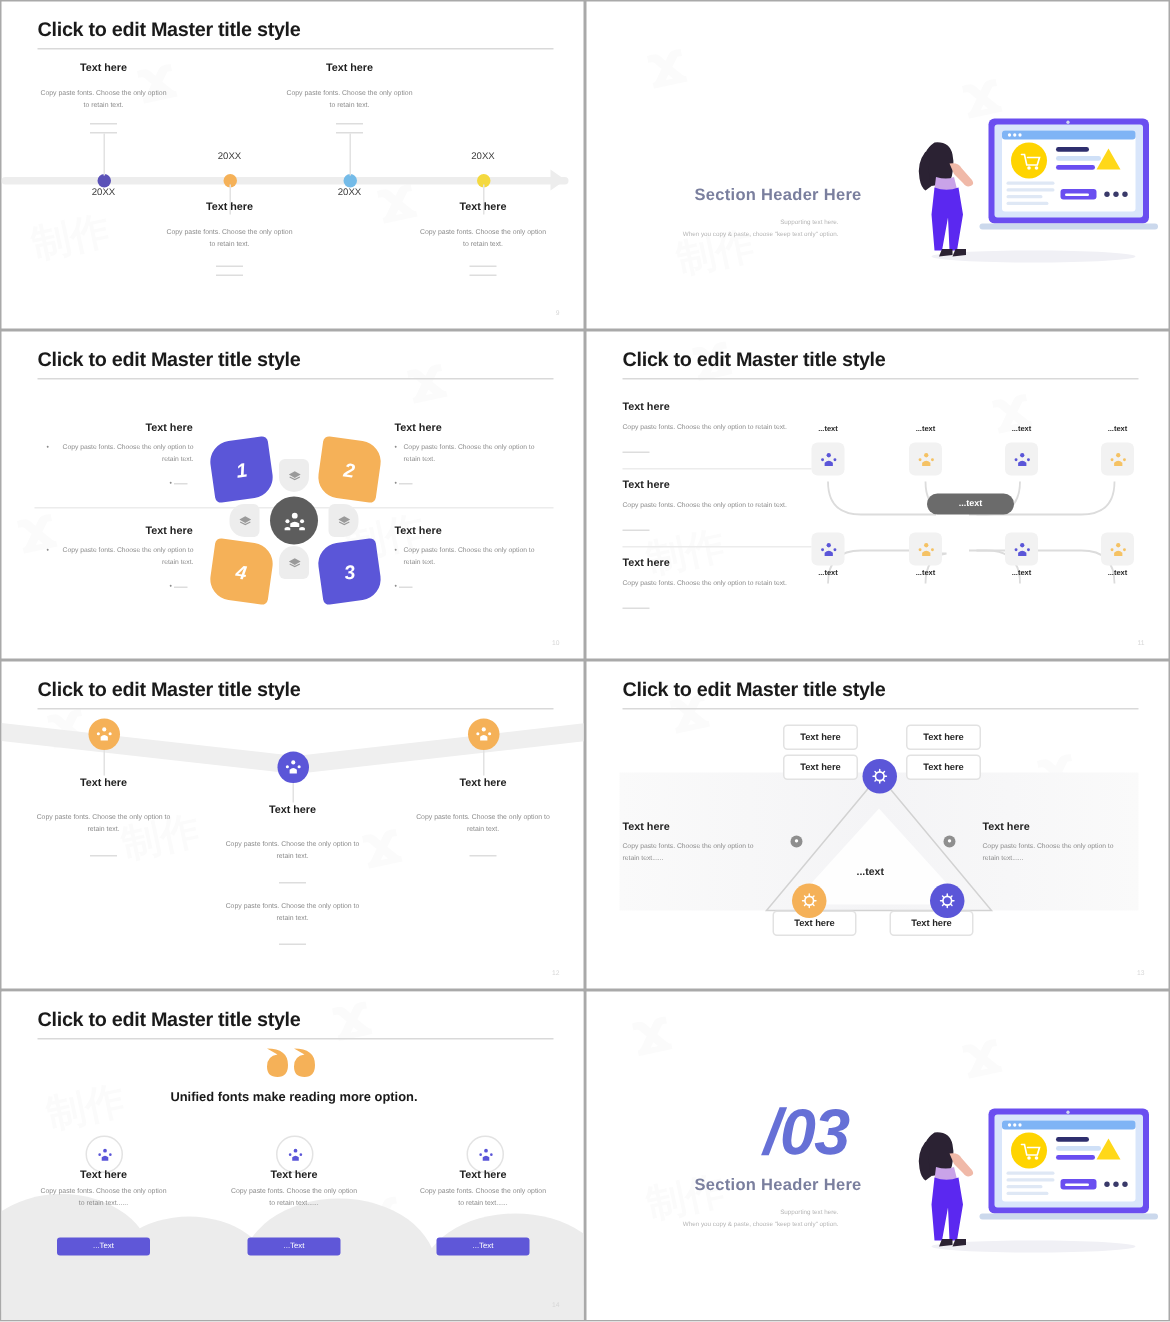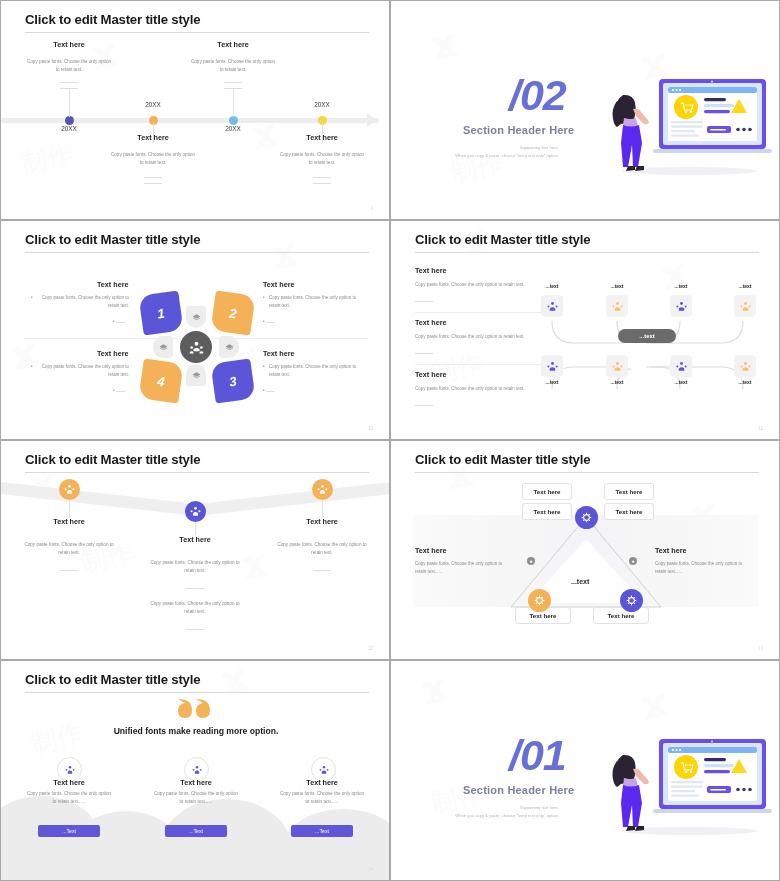--- a/index.html
+++ b/index.html
@@ -126,21 +126,20 @@
   </div>
 
   <div class="slide">
     <div class="slide-inner">
       <div class="wm">
         <span style="left:40px;top:20px;">ϫ</span>
           <span style="left:250px;top:40px;">ϫ</span>
         <span style="left:60px;top:150px;font-size:26px;">制作</span>
       </div>
 
-      <div class="sec-num" style="left:118px;top:70px;">/02</div>
       <div class="sec-head" style="left:72px;top:123px;">Section Header Here</div>
       <div class="sec-sub" style="left:8px;top:143px;">
         <span>Supporting text here.</span><br>
         <span>When you copy &amp; paste, choose "keep text only" option.</span>
       </div>
 
       <svg style="position:absolute;left:180px;top:70px;" width="205" height="110" viewBox="0 0 205 110">
         <ellipse cx="118" cy="100" rx="68" ry="4" fill="#f0f0f5"></ellipse>
         <rect x="88" y="8" width="107" height="70" rx="4" fill="#6a4ef0"></rect>
         <rect x="92" y="12" width="99" height="62" rx="2" fill="#d9e6fb"></rect>
@@ -589,21 +588,21 @@
   </div>
 
   <div class="slide">
     <div class="slide-inner">
       <div class="wm">
         <span style="left:30px;top:5px;">ϫ</span>
           <span style="left:250px;top:20px;">ϫ</span>
         <span style="left:40px;top:120px;font-size:26px;">制作</span>
       </div>
 
-      <div class="sec-num" style="left:118px;top:70px;">/01</div>
+      <div class="sec-num" style="left:118px;top:70px;">/03</div>
       <div class="sec-head" style="left:72px;top:123px;">Section Header Here</div>
       <div class="sec-sub" style="left:8px;top:143px;">
         <span>Supporting text here.</span><br>
         <span>When you copy &amp; paste, choose "keep text only" option.</span>
       </div>
 
       <svg style="position:absolute;left:180px;top:70px;" width="205" height="110" viewBox="0 0 205 110">
         <ellipse cx="118" cy="100" rx="68" ry="4" fill="#f0f0f5"></ellipse>
         <rect x="88" y="8" width="107" height="70" rx="4" fill="#6a4ef0"></rect>
         <rect x="92" y="12" width="99" height="62" rx="2" fill="#d9e6fb"></rect>

